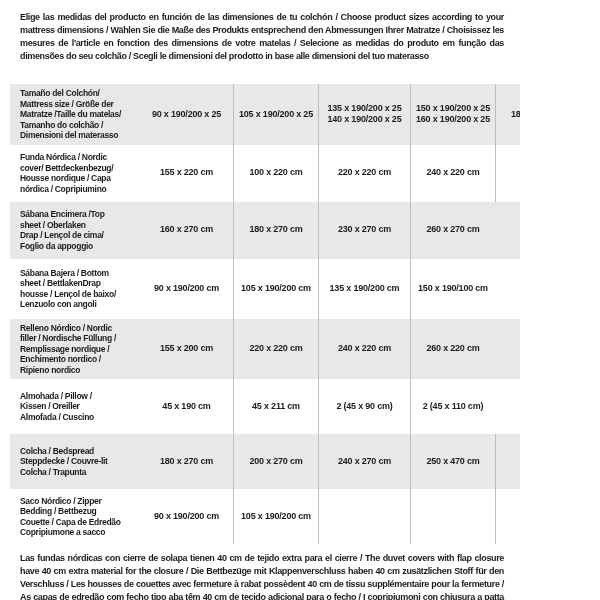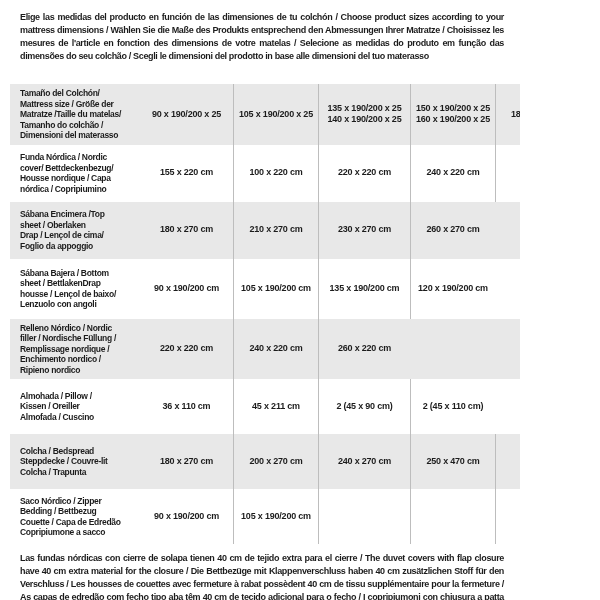--- a/index.html
+++ b/index.html
@@ -104,53 +104,54 @@
       <div class="cell val">220 x 220 cm</div>
       <div class="cell val">240 x 220 cm</div>
       <div class="cell val">260 x 220 cm</div>
     </div>
 
     <div class="row">
       <div class="cell label">Sábana Encimera /Top
 sheet / Oberlaken
 Drap / Lençol de cima/
 Foglio da appoggio</div>
+      <div class="cell val">160 x 270 cm</div>
       <div class="cell val">180 x 270 cm</div>
-      <div class="cell val">210 x 270 cm</div>
       <div class="cell val">230 x 270 cm</div>
       <div class="cell val">260 x 270 cm</div>
     </div>
 
     <div class="row">
       <div class="cell label">Sábana Bajera / Bottom
 sheet / BettlakenDrap
 housse / Lençol de baixo/
 Lenzuolo con angoli</div>
       <div class="cell val">90 x 190/200 cm</div>
       <div class="cell val">105 x 190/200 cm</div>
       <div class="cell val">135 x 190/200 cm</div>
-      <div class="cell val">120 x 190/200 cm</div>
+      <div class="cell val">150 x 190/100 cm</div>
     </div>
 
     <div class="row">
       <div class="cell label">Relleno Nórdico / Nordic
 filler / Nordische Füllung /
 Remplissage nordique /
 Enchimento nordico /
 Ripieno nordico</div>
+      <div class="cell val">155 x 200 cm</div>
       <div class="cell val">220 x 220 cm</div>
       <div class="cell val">240 x 220 cm</div>
       <div class="cell val">260 x 220 cm</div>
     </div>
 
     <div class="row">
       <div class="cell label">Almohada  / Pillow /
 Kissen / Oreiller
 Almofada / Cuscino</div>
-      <div class="cell val">36 x 110 cm</div>
+      <div class="cell val">45 x 190 cm</div>
       <div class="cell val">45 x 211 cm</div>
       <div class="cell val">2 (45 x 90 cm)</div>
       <div class="cell val">2 (45 x 110 cm)</div>
     </div>
 
     <div class="row">
       <div class="cell label">Colcha / Bedspread
 Steppdecke / Couvre-lit
 Colcha / Trapunta</div>
       <div class="cell val">180 x 270 cm</div>

